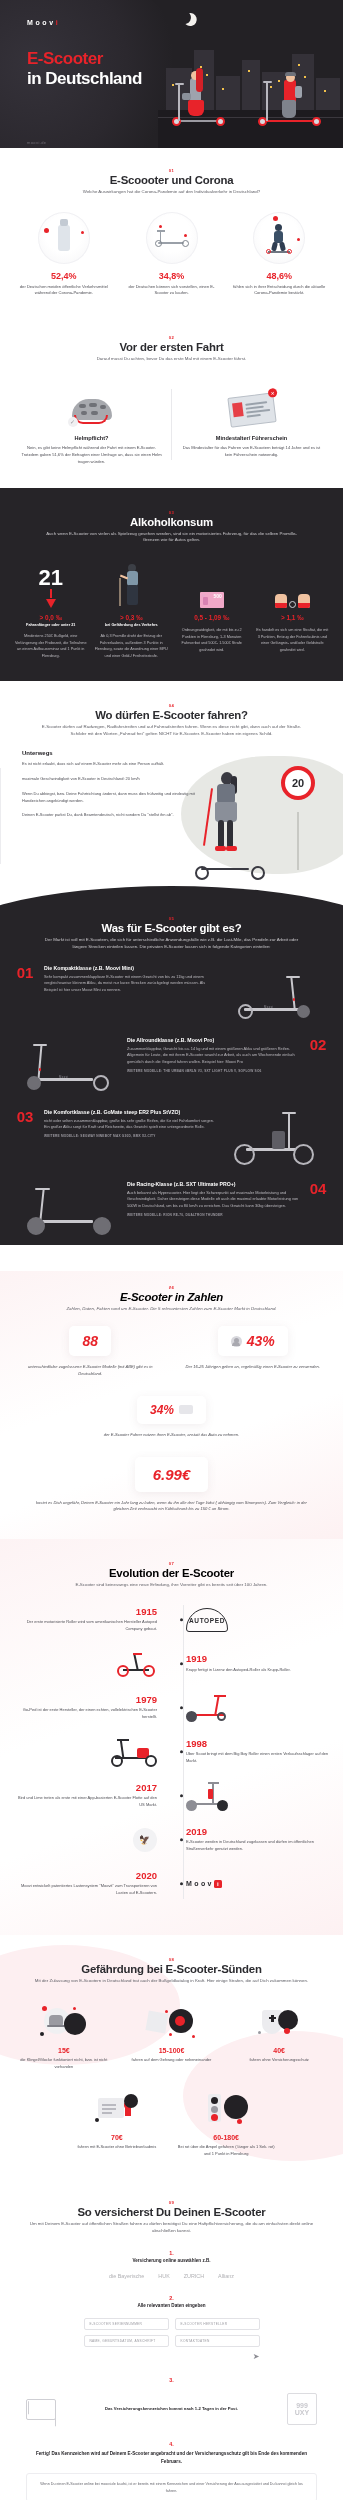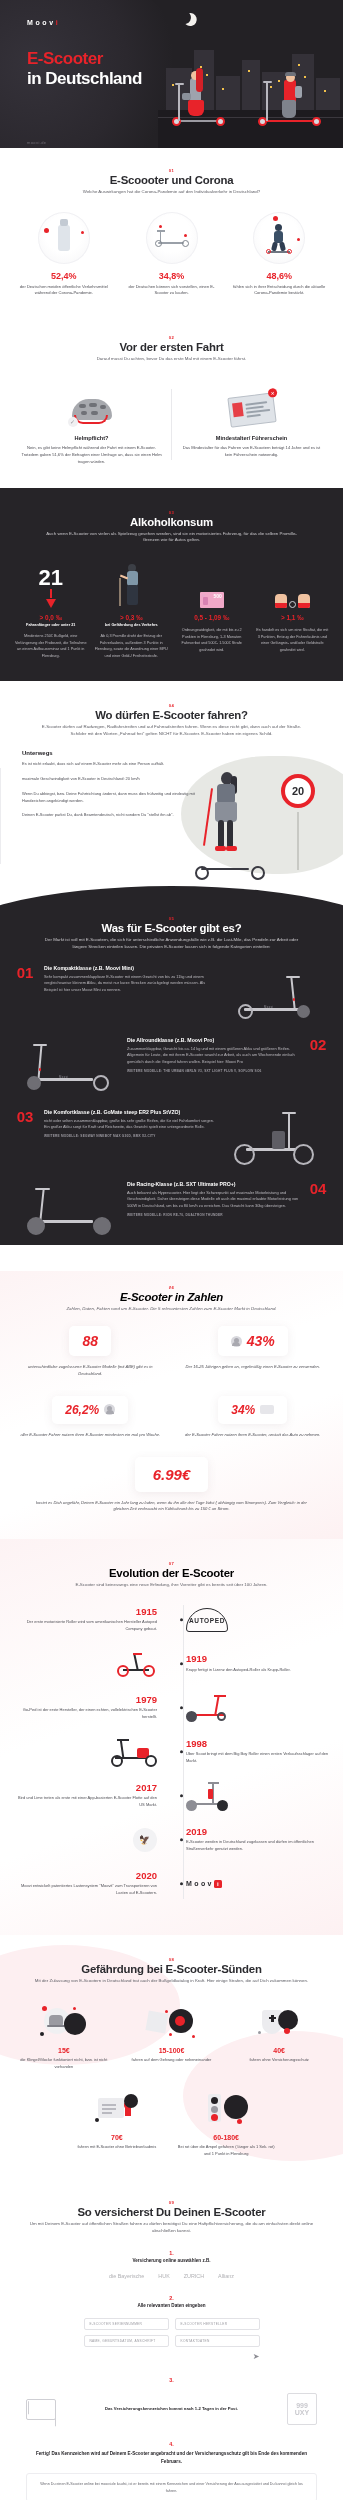--- a/index.html
+++ b/index.html
@@ -175,21 +175,21 @@
     position: absolute; right: -30px; top: 6px; width: 180px; height: 118px;
     background: #dfe0db; border-radius: 50% 44% 46% 52%; opacity: .75;
   }
   .wo-list { position: relative; width: 190px; padding-left: 10px; }
   .wo-h { font-size: 6px; font-weight: bold; margin-bottom: 5px; color: #262428; }
   .wo-p { font-size: 4px; line-height: 1.72; color: #4e4e55; margin-bottom: 8px; }
   .rule {
     position: absolute; left: -12px; top: 18px; width: 1px; height: 96px; background: #ececef;
   }
   .sign20 {
-    position: absolute; right: 16px; top: 24px; width: 34px; height: 34px; border-radius: 50%;
+    position: absolute; right: 16px; top: 16px; width: 34px; height: 34px; border-radius: 50%;
     background: #ffffff; border: 4px solid #e8232a;
     display: flex; align-items: center; justify-content: center;
     font-size: 11px; font-weight: bold; color: #2b2b2f;
   }
   .sign-pole { position: absolute; right: 32px; top: 62px; width: 2px; height: 58px; background: #c8c9c4; }
 
   
   .curve-top {
     height: 26px; background: #ffffff; position: relative; overflow: hidden;
   }
@@ -688,27 +688,20 @@
             <span class="avatar"></span>
             <span class="z-val">43%</span>
           </div>
           <div class="z-cap">Der 16-25 Jährigen geben an, regelmäßig einen E-Scooter zu verwenden.</div>
         </div>
       </div>
 
       <div class="z-row">
         <div>
           <div class="z-card">
-            <span class="z-val sm">26,2%</span>
-            <span class="avatar"></span>
-          </div>
-          <div class="z-cap">aller E-Scooter Fahrer nutzen ihren E-Scooter mindesten ein mal pro Woche.</div>
-        </div>
-        <div>
-          <div class="z-card">
             <span class="z-val sm">34%</span>
             <span style="width:14px;height:9px;background:#e6e6ea;border-radius:2px;display:inline-block;"></span>
           </div>
           <div class="z-cap">der E-Scooter Fahrer nutzen ihren E-Scooter, anstatt das Auto zu nehmen.</div>
         </div>
       </div>
 
       <div class="z-center">
         <div class="z-price">6.99€</div>
         <div class="z-cap" style="padding:0 18px;">kostet es Dich ungefähr, Deinen E-Scooter ein Jahr lang zu laden, wenn du ihn alle drei Tage lädst ( abhängig vom Strompreis). Zum Vergleich: in der gleichen Zeit verbraucht ein Kühlschrank bis zu 150 € an Strom.</div>

